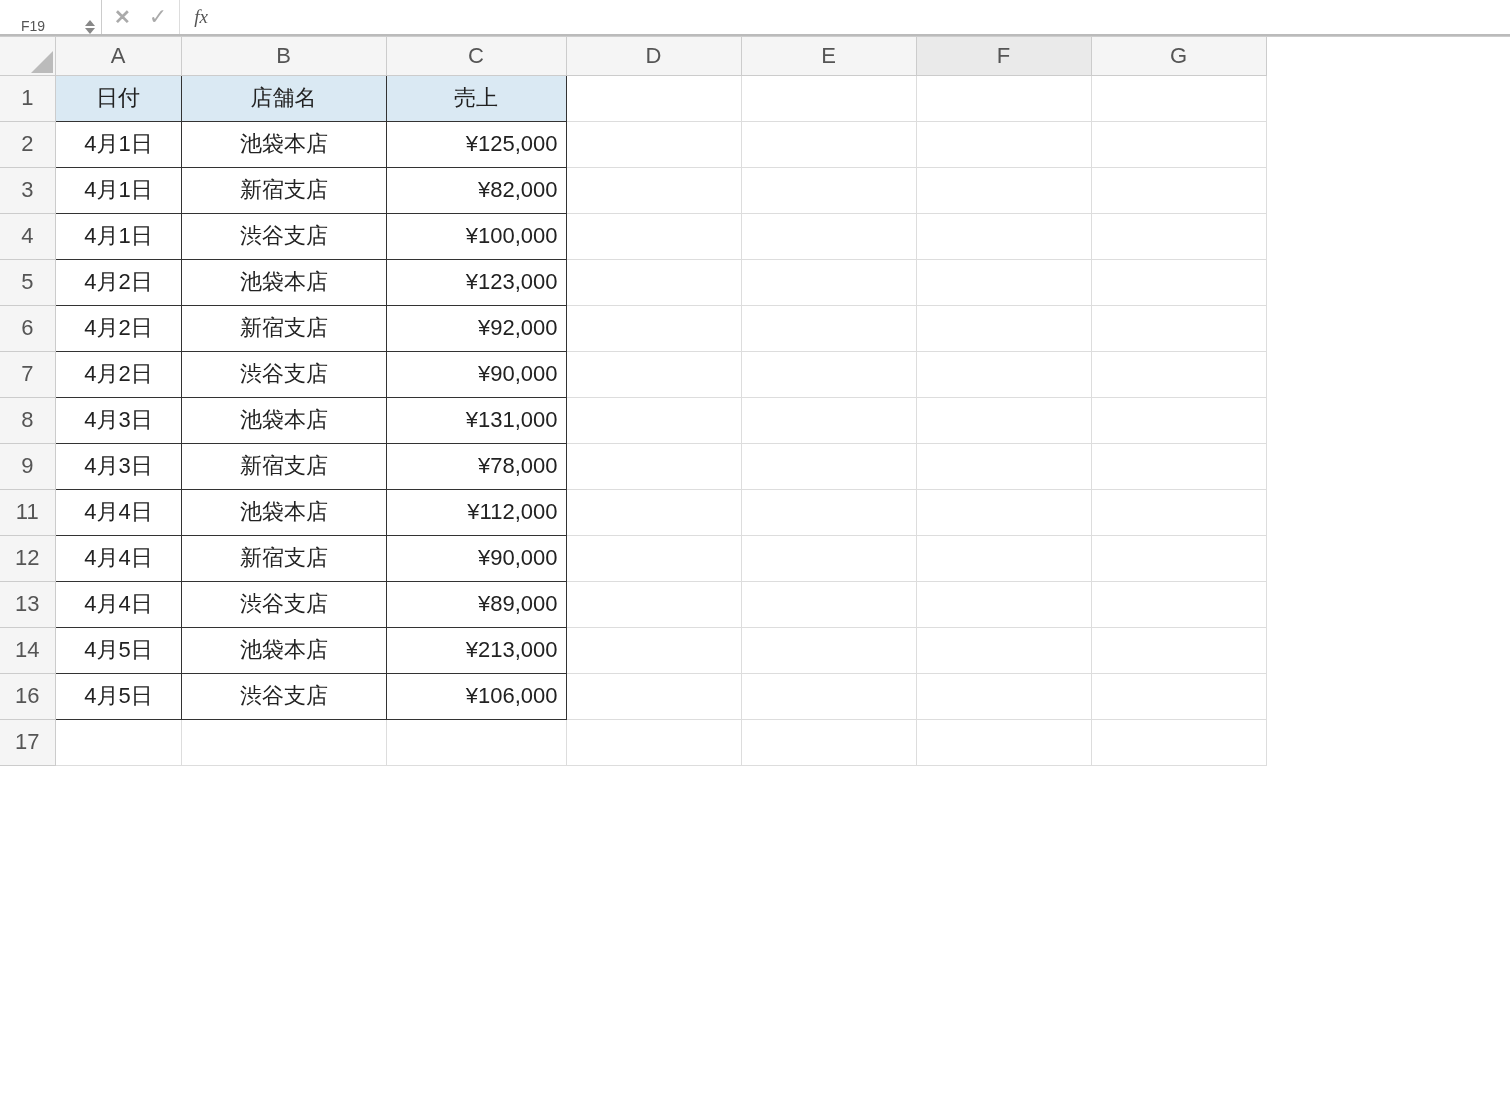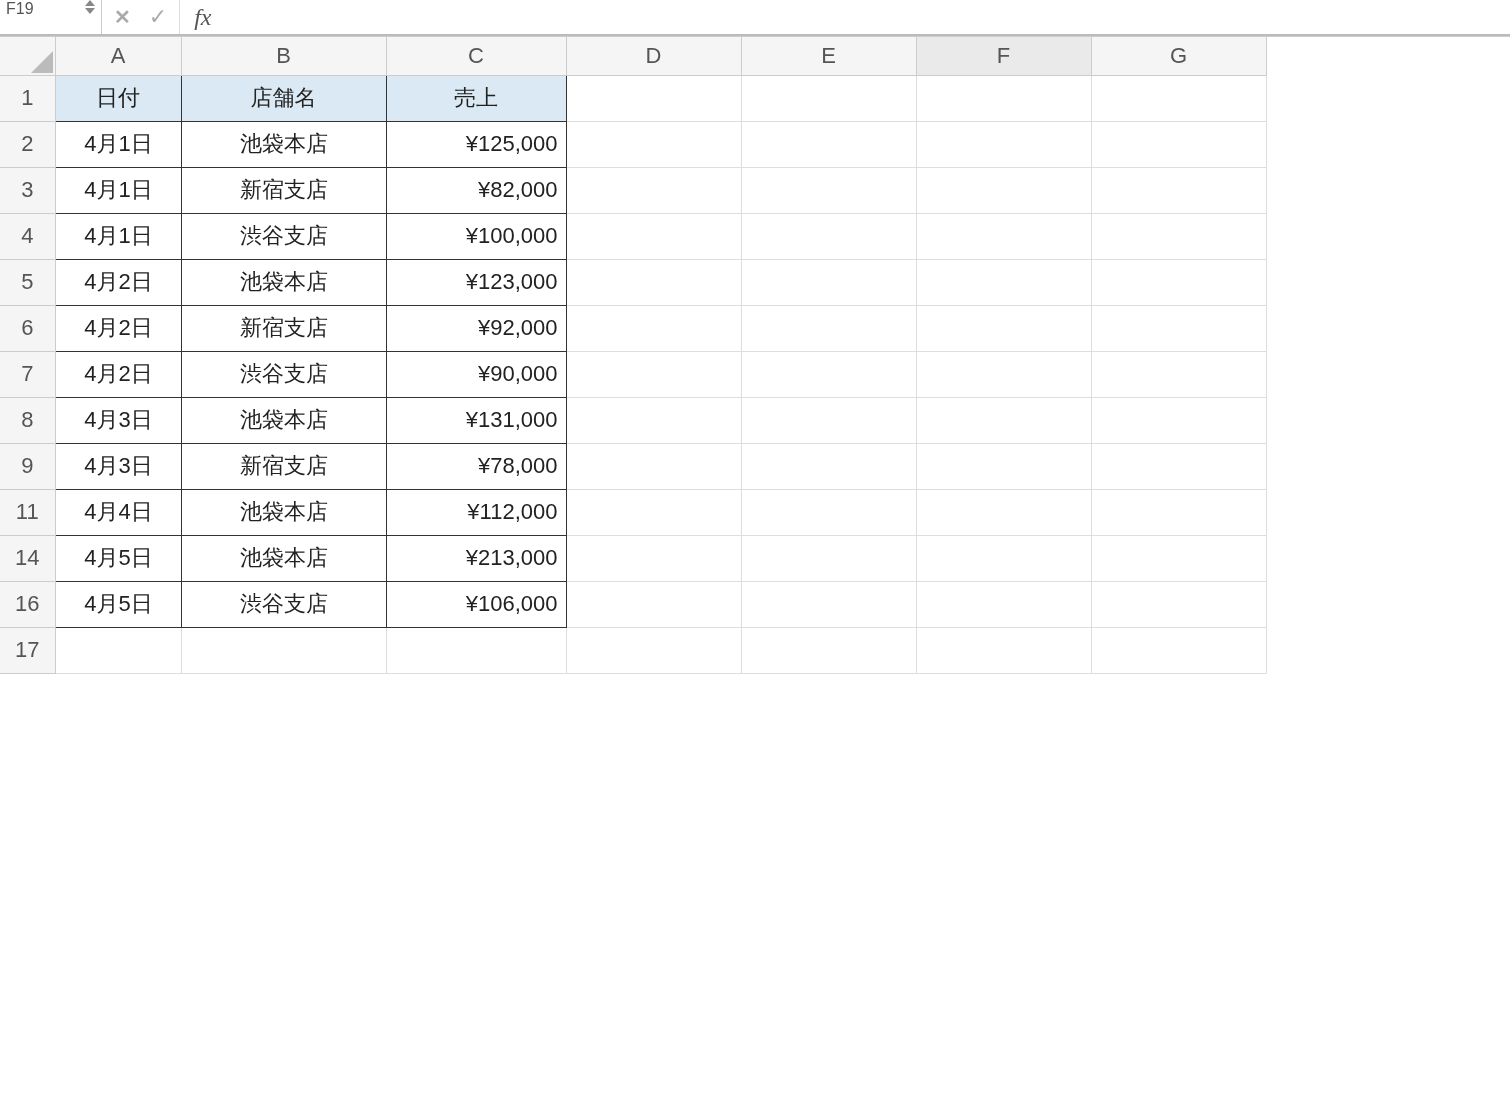--- a/index.html
+++ b/index.html
@@ -16,23 +16,23 @@
       display: flex;
       align-items: center;
       height: 36px;
       border-bottom: 2px solid #bbb;
       background: #fff;
     }
     .name-box {
       width: 102px;
       height: 100%;
       display: flex;
-      align-items: flex-start;
-      padding-left: 6px;
-      font-size: 16px;
+      align-items: flex-end;
+      padding-left: 21px;
+      font-size: 14px;
       color: #555;
       border-right: 1px solid #ccc;
       position: relative;
     }
     .name-box-spinner {
       position: absolute;
       right: 6px;
       display: flex;
       flex-direction: column;
       gap: 0px;
@@ -65,21 +65,21 @@
       font-weight: bold;
       cursor: pointer;
     }
     .fb-accept {
       color: #aaa;
       font-size: 22px;
       cursor: pointer;
     }
     .fx-label {
       font-style: italic;
-      font-size: 24px;
+      font-size: 19px;
       color: #555;
       font-family: "Times New Roman", serif;
       padding: 0 8px 0 14px;
     }
     .formula-input {
       flex: 1;
       height: 100%;
       border: none;
       outline: none;
       font-size: 17px;
@@ -290,20 +290,40 @@
       <th class="row-head">11</th>
       <td class="cell bcell">4月4日</td>
       <td class="cell bcell">池袋本店</td>
       <td class="cell rcell">¥112,000</td>
       <td class="cell"></td>
       <td class="cell"></td>
       <td class="cell"></td>
       <td class="cell"></td>
     </tr>
     <tr>
+      <th class="row-head">12</th>
+      <td class="cell bcell">4月4日</td>
+      <td class="cell bcell">新宿支店</td>
+      <td class="cell rcell">¥90,000</td>
+      <td class="cell"></td>
+      <td class="cell"></td>
+      <td class="cell"></td>
+      <td class="cell"></td>
+    </tr>
+    <tr>
+      <th class="row-head">13</th>
+      <td class="cell bcell">4月4日</td>
+      <td class="cell bcell">渋谷支店</td>
+      <td class="cell rcell">¥89,000</td>
+      <td class="cell"></td>
+      <td class="cell"></td>
+      <td class="cell"></td>
+      <td class="cell"></td>
+    </tr>
+    <tr>
       <th class="row-head">14</th>
       <td class="cell bcell">4月5日</td>
       <td class="cell bcell">池袋本店</td>
       <td class="cell rcell">¥213,000</td>
       <td class="cell"></td>
       <td class="cell"></td>
       <td class="cell"></td>
       <td class="cell"></td>
     </tr>
     <tr>

